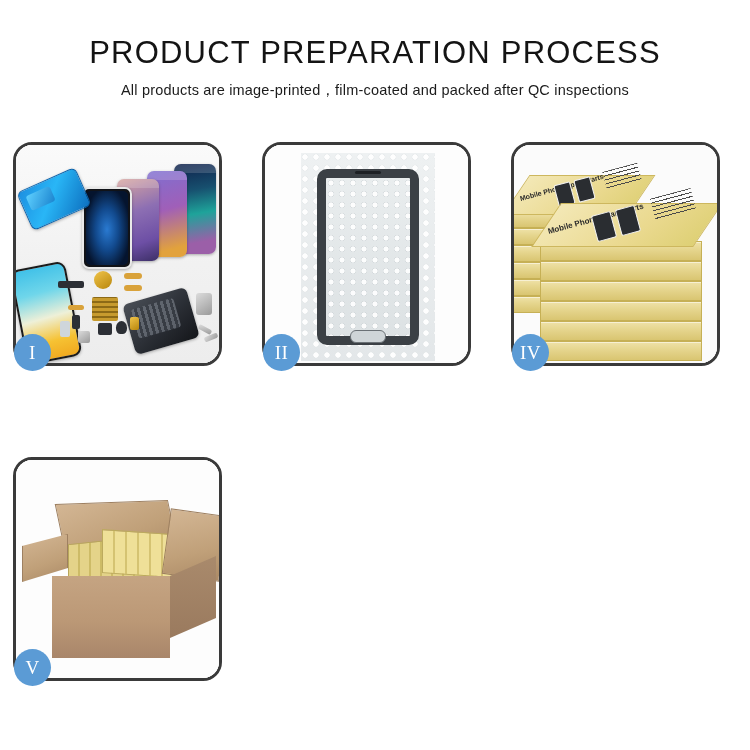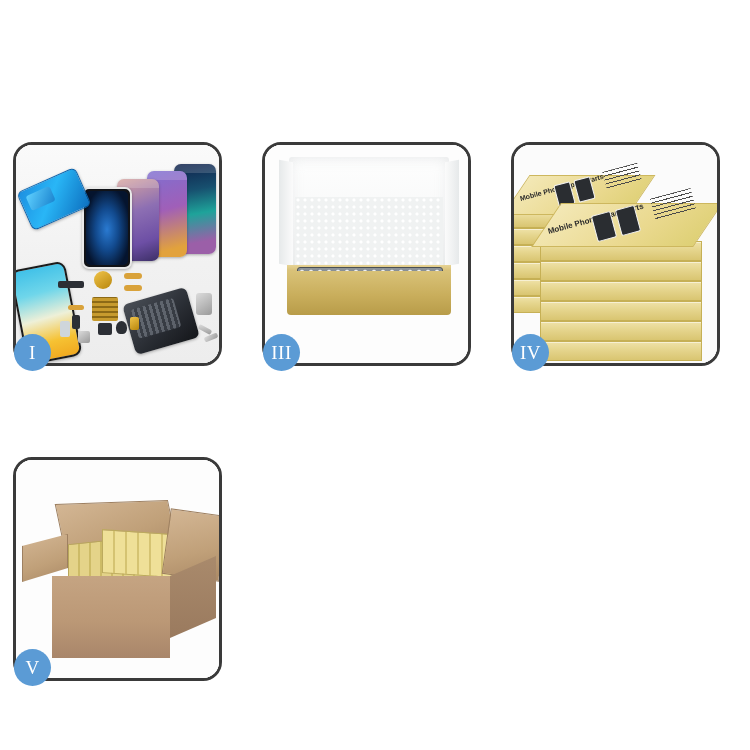--- a/index.html
+++ b/index.html
@@ -320,20 +320,24 @@
   .tab1 { position:absolute; left:56px; top:76px; width:16px; height:14px;
     background: rgba(150,120,90,.5); }
   .tab2 { position:absolute; left:56px; top:132px; width:16px; height:12px;
     background: rgba(150,120,90,.45); }
 </style>
 </head>
 <body>
 
 <div class="page">
 
+  <div class="header">
+    <div class="title">PRODUCT PREPARATION PROCESS</div>
+    <div class="subtitle">All products are image-printed，film-coated and packed after QC inspections</div>
+  </div>
 
   <div class="grid">
 
     <div class="panel">
       <div class="panel-inner">
         <div class="scene-parts">
           <div class="ph ph-e"></div>
           <div class="ph ph-d"></div>
           <div class="ph ph-c"></div>
           <div class="ph ph-b"></div>
@@ -354,33 +358,30 @@
           <div class="chip gold" style="left:114px;top:172px;width:9px;height:13px;"></div>
           <div class="chip silver" style="left:180px;top:148px;width:16px;height:22px;border-radius:3px;"></div>
           <div class="chip silver" style="left:182px;top:182px;width:14px;height:5px;transform:rotate(28deg);"></div>
           <div class="chip silver" style="left:188px;top:190px;width:14px;height:5px;transform:rotate(-22deg);"></div>
           <div class="chip" style="left:44px;top:176px;width:10px;height:16px;border-radius:2px;background:#cfd6db;"></div>
         </div>
       </div>
       <div class="badge">I</div>
     </div>
 
-
     <div class="panel">
       <div class="panel-inner">
-        <div class="scene-box3">
-          <div class="foamlid"></div>
-          <div class="foampad"></div>
-          <div class="boxlip3"></div>
-          <div class="screen3"></div>
-          <div class="boxbase3"></div>
+        <div class="scene-wrap">
+          <div class="wrapsheet"></div>
+          <div class="glassplate"></div>
         </div>
       </div>
-      <div class="badge">III</div>
+      <div class="badge">II</div>
     </div>
+
 
     <div class="panel">
       <div class="panel-inner">
         <div class="scene-stack">
 
           <div class="sbox" style="left:-4px;top:66px;width:62px;height:15px;"></div>
           <div class="sbox" style="left:-4px;top:83px;width:62px;height:15px;"></div>
           <div class="sbox" style="left:-4px;top:100px;width:62px;height:15px;"></div>
           <div class="sbox" style="left:-4px;top:117px;width:62px;height:15px;"></div>
           <div class="sbox" style="left:-4px;top:134px;width:62px;height:15px;"></div>

